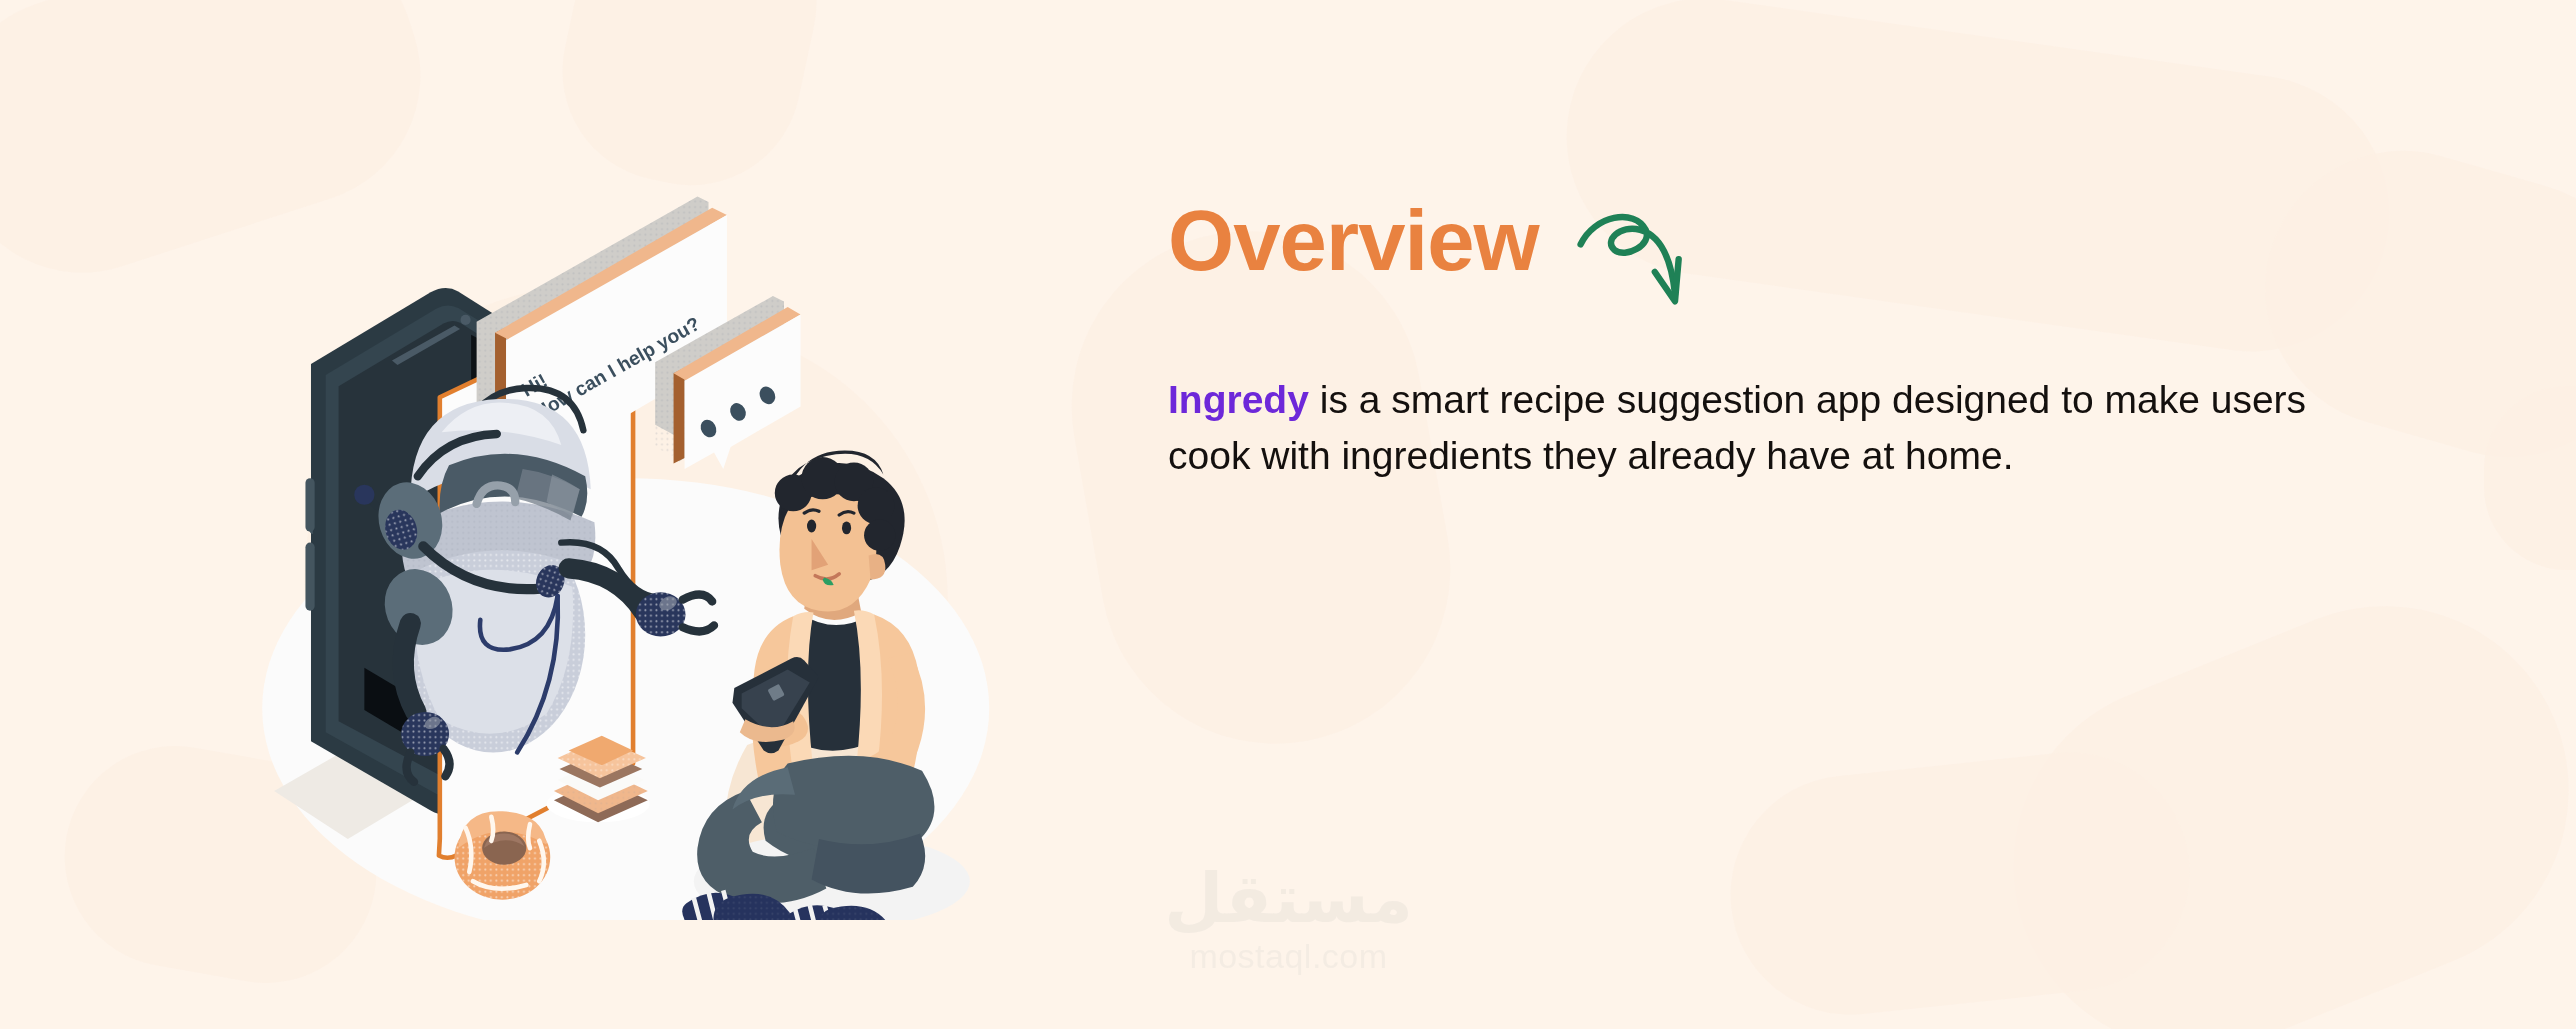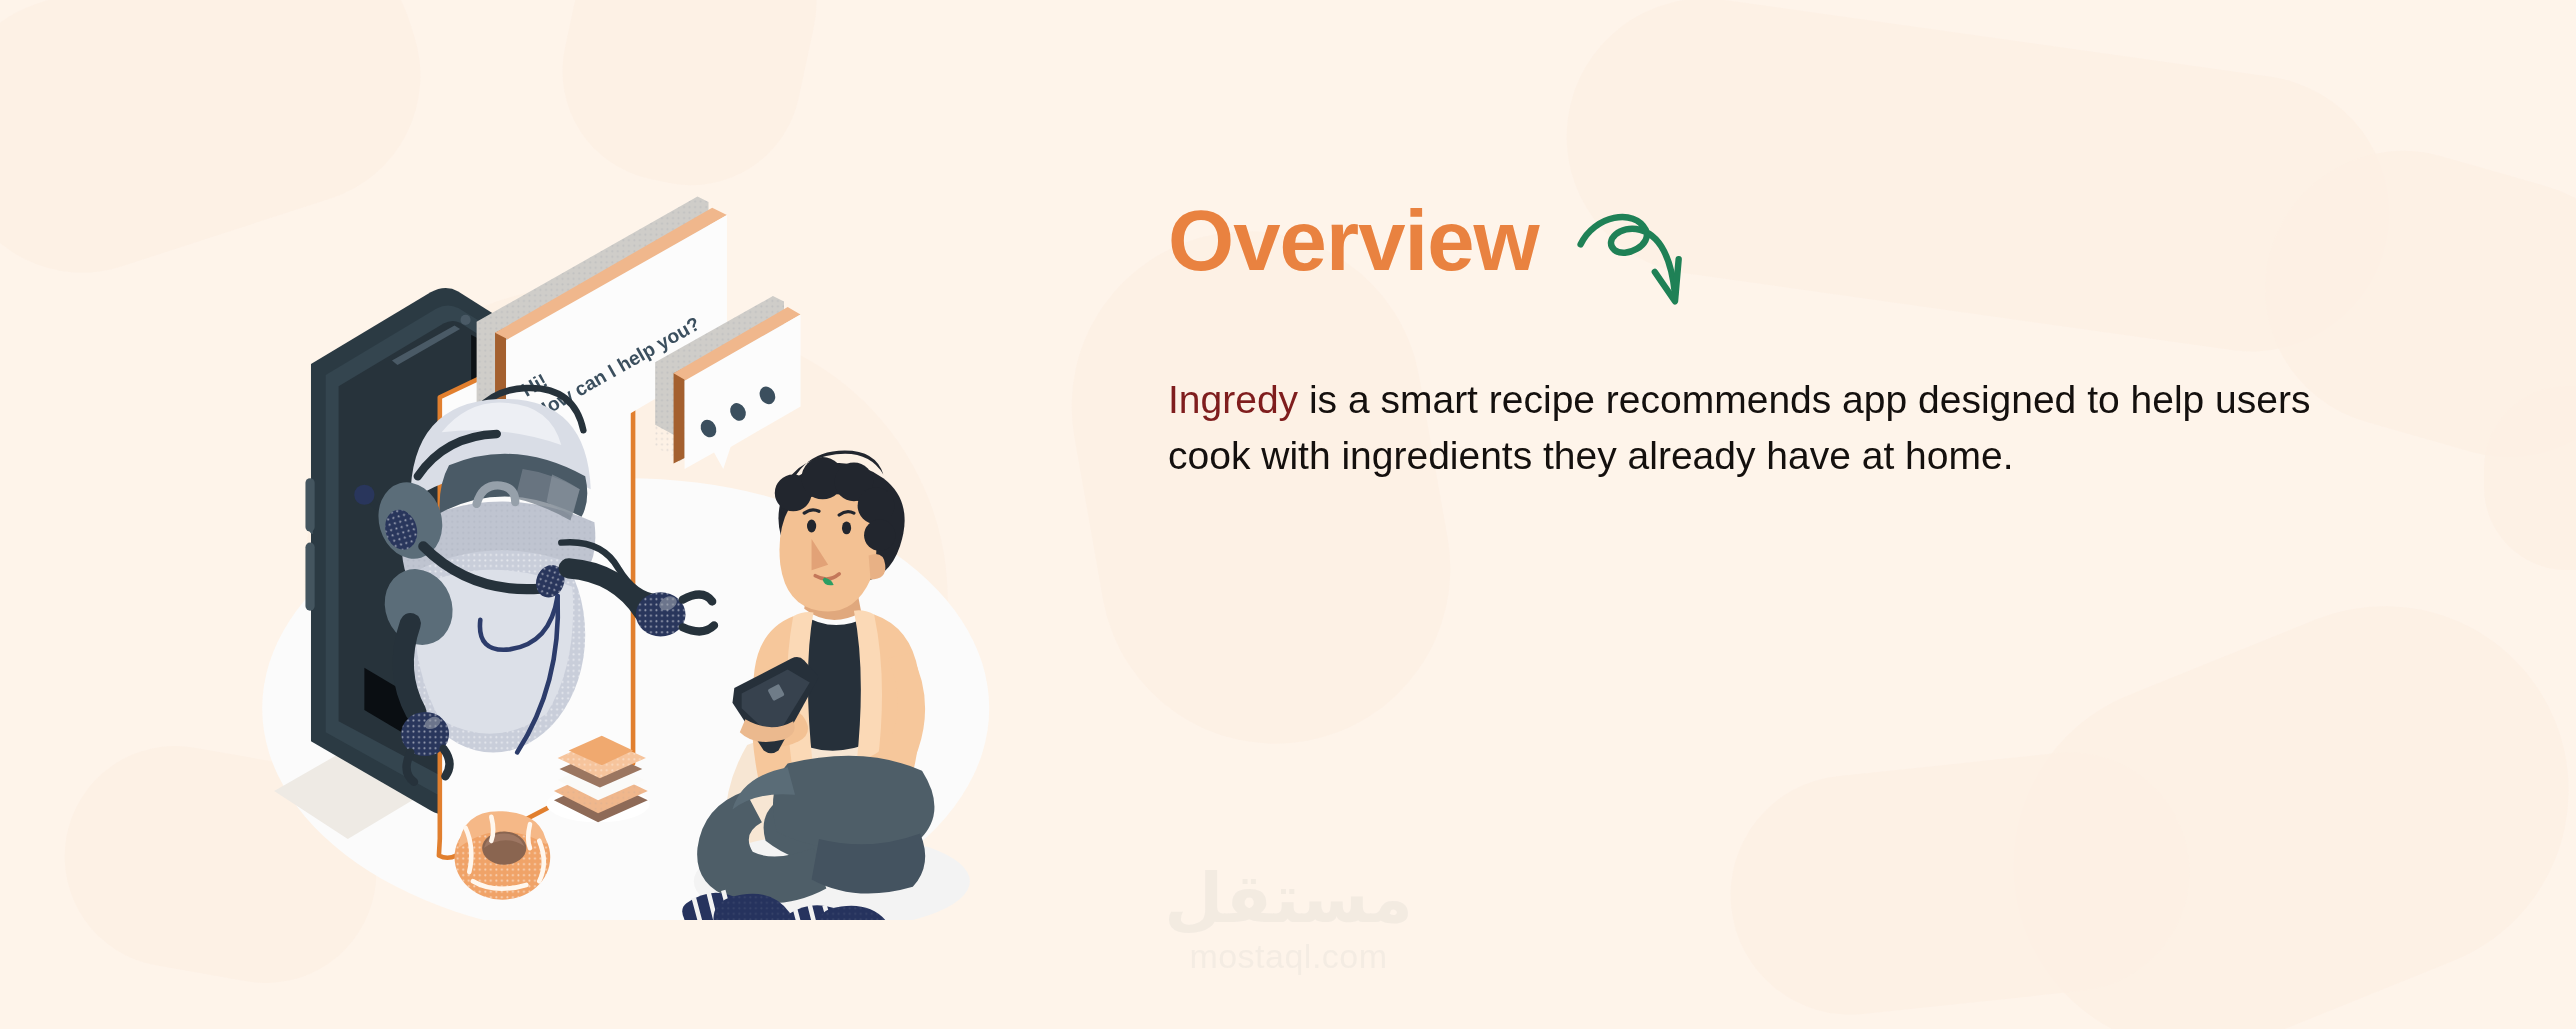--- a/index.html
+++ b/index.html
@@ -42,21 +42,21 @@
     font-family:"Liberation Sans", sans-serif;
   }
   #arrow-doodle{margin-top:3.7px;}
   #body-copy{
     margin-top:61px;
     font-size:39px;line-height:1.44;
     color:#14100E;
     font-family:"Liberation Sans", sans-serif;
     max-width:1196px;
   }
-  .brand{color:#7f1d1d;font-weight:normal;}
+  .brand{color:#6d28d9;font-weight:bold;}
   #watermark{
     position:absolute;left:1132px;top:865px;
     width:313px;text-align:center;opacity:.42;
   }
   #wm-ar{
     font-size:68px;color:#E4DFD7;line-height:1;
     font-family:"DejaVu Sans", sans-serif;
     direction:rtl;font-weight:bold;
   }
   #wm-url{
@@ -312,21 +312,21 @@
       <h1 id="page-title">Overview</h1>
       <span id="arrow-doodle">
         <svg width="110" height="106" viewBox="0 0 120 115" xmlns="http://www.w3.org/2000/svg">
           <path d="M5 46 C20 14 64 6 76 30 C84 46 54 62 42 52 C30 42 48 24 70 30 C92 36 104 62 108 100" fill="none" stroke="#1F8156" stroke-width="7" stroke-linecap="round"></path>
           <path d="M86 76 L108 108 L112 62" fill="none" stroke="#1F8156" stroke-width="7" stroke-linecap="round" stroke-linejoin="round"></path>
         </svg>
       </span>
     </div>
 
     <div id="body-copy">
-      <p><span class="brand">Ingredy</span><span> is a smart recipe recommends app designed to help users cook with ingredients they already have at home.</span></p>
+      <p><span class="brand">Ingredy</span><span> is a smart recipe suggestion app designed to make users cook with ingredients they already have at home.</span></p>
     </div>
   </div>
 
   <div id="watermark">
     <div id="wm-ar">مستقل</div>
     <div id="wm-url">mostaql.com</div>
   </div>
 
 </div>
 

